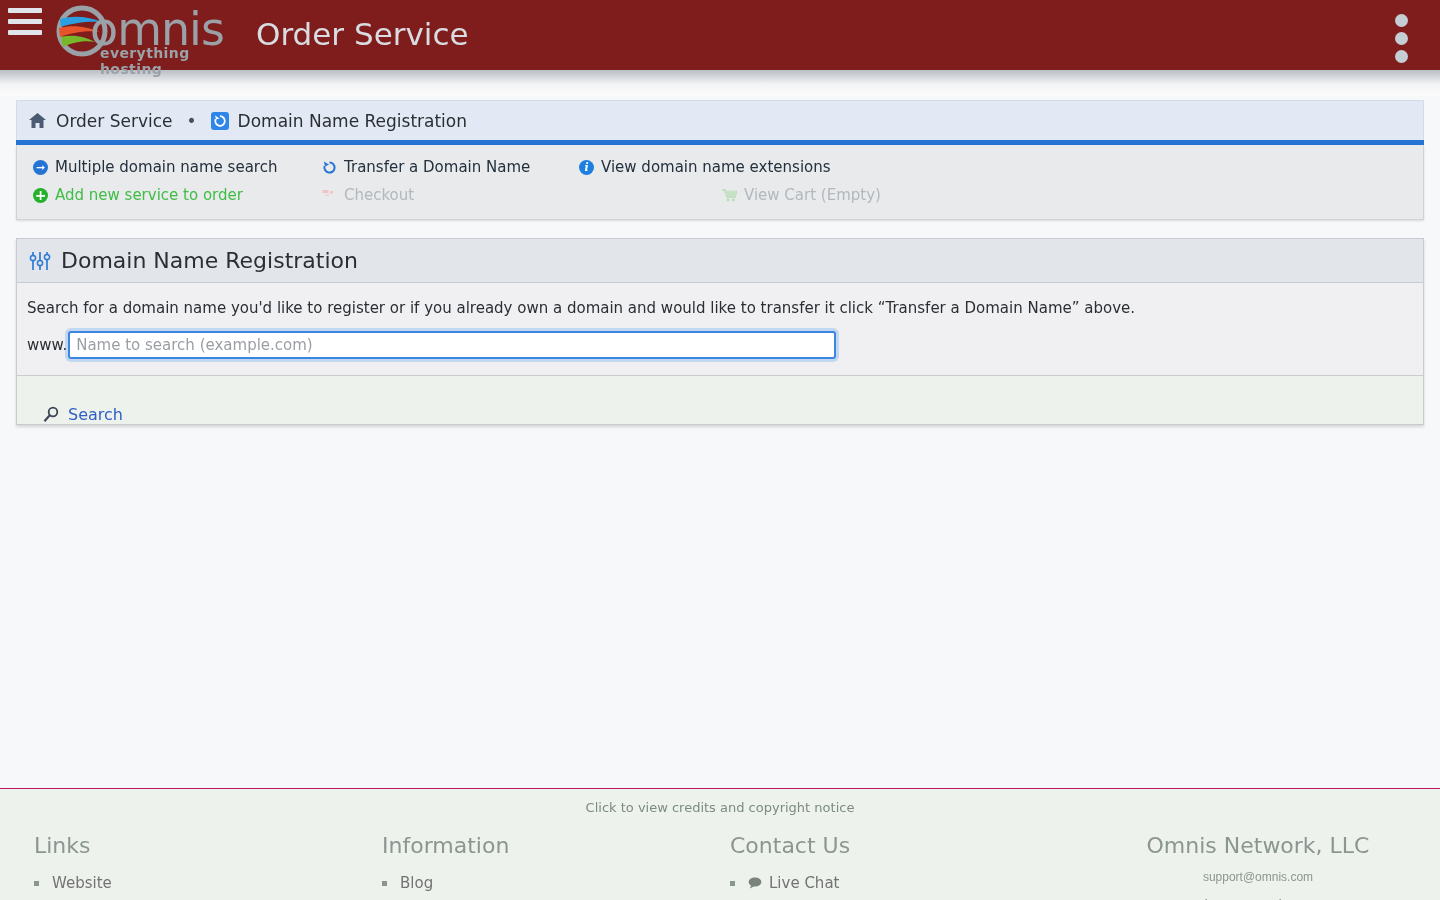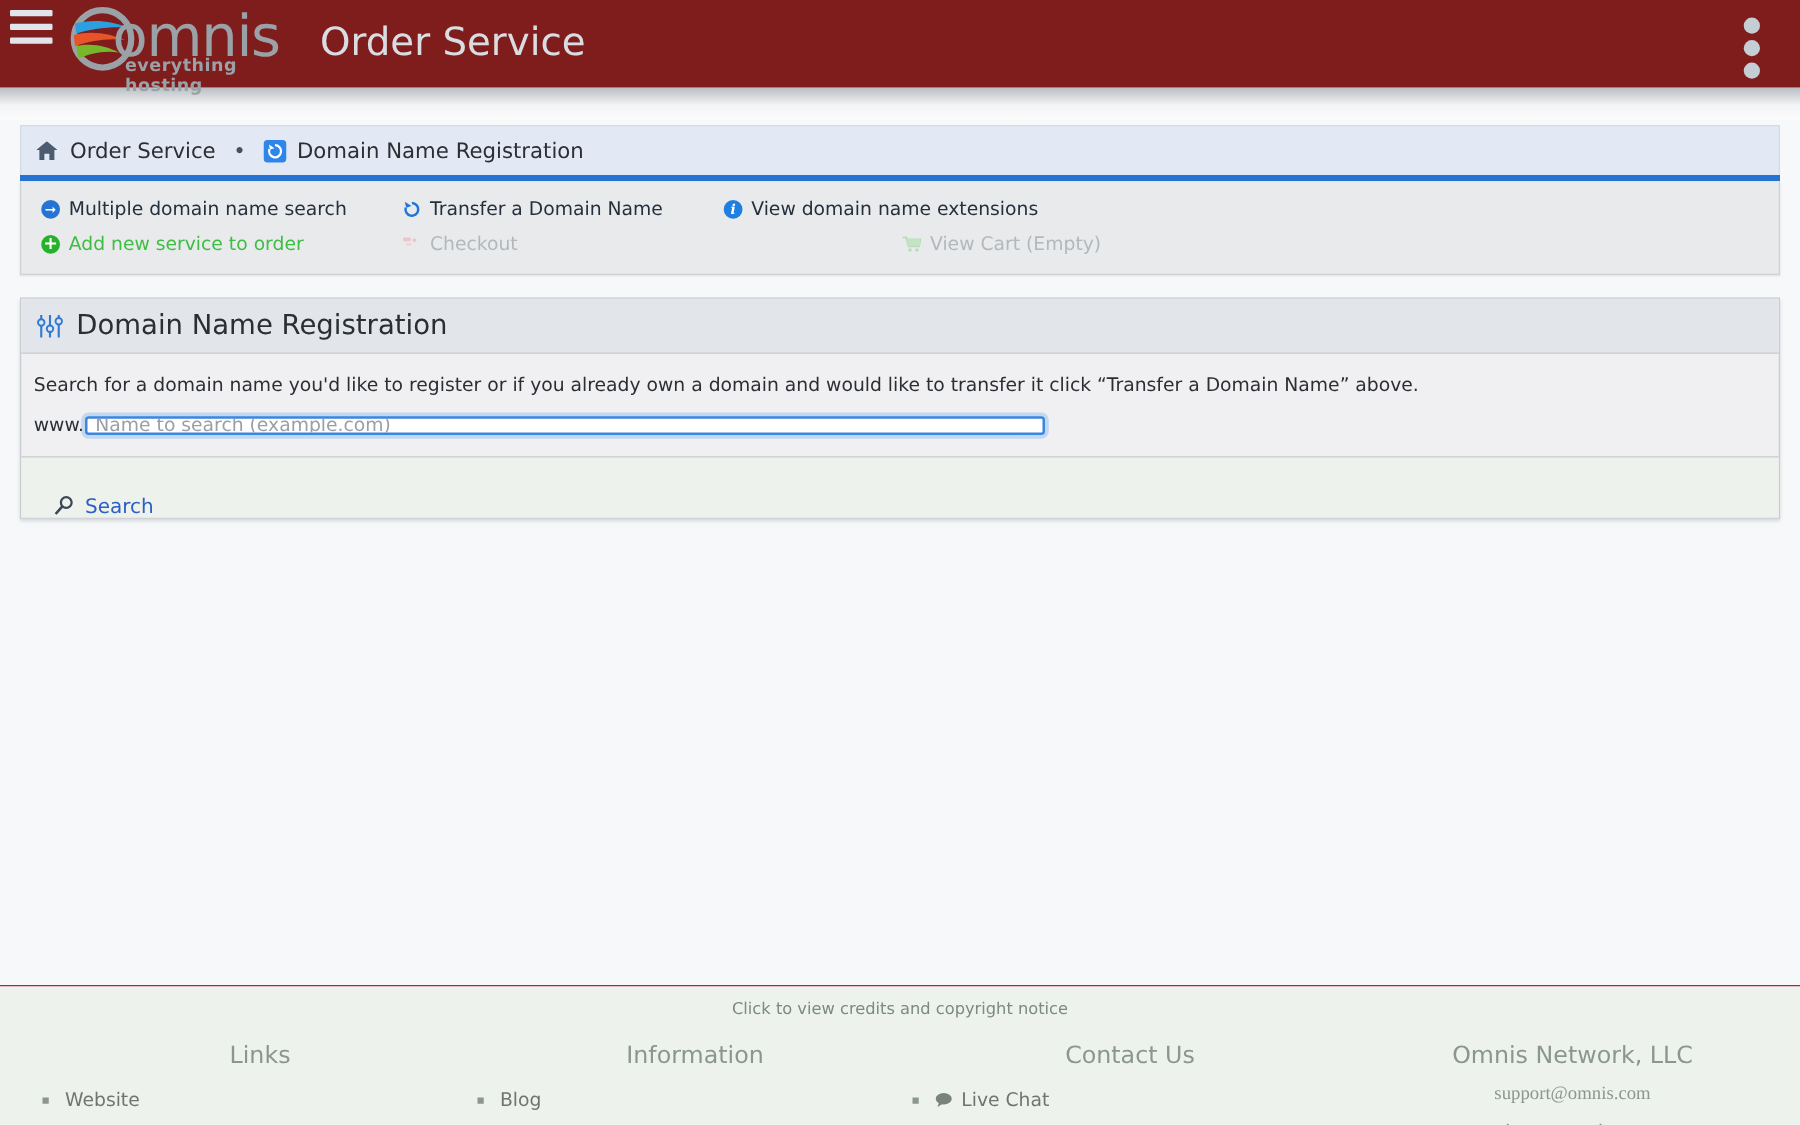--- a/index.html
+++ b/index.html
@@ -173,21 +173,21 @@
     font-family: "DejaVu Sans", sans-serif;
     margin: 0 0 14px 0;
   }
   .search-row { display: flex; align-items: center; }
   .www-label {
     font-size: 15px; color: #2b2f33;
     font-family: "DejaVu Sans", sans-serif;
     margin-right: 1px;
   }
   .dom-input {
-    width: 768px; height: 15px;
+    width: 768px; height: 28px;
     border: 2px solid #3c85e0;
     border-radius: 3px;
     background: #fff;
     padding: 0 6px;
     font-size: 15px;
     color: #b91c1c;
     font-family: "DejaVu Sans", sans-serif;
     outline: none;
     box-shadow: 0 0 0 3px rgba(90,160,235,.30);
   }
@@ -220,37 +220,36 @@
     text-align: center;
     font-size: 13px;
     color: #7c8a82;
     padding-top: 11px;
     font-family: "DejaVu Sans", sans-serif;
     cursor: pointer;
   }
   .fcols { display: flex; padding: 18px 0 0 34px; }
   .fcol { width: 348px; }
   .fcol-h {
-    font-size: 19px; color: #8c9690;
+    font-size: 22px; color: #8c9690;
     font-family: "DejaVu Sans", sans-serif;
     margin-bottom: 16px;
-    text-align: center;
   }
   .fitem {
     font-size: 15px; color: #737373;
     font-family: "DejaVu Sans", sans-serif;
     display: flex; align-items: center;
     cursor: pointer;
   }
   .sq { width: 5px; height: 5px; background: #8c9690; margin-right: 13px; flex: none; }
   .fcol-r { width: 360px; text-align: center; }
   .fcol-r .fcol-h { margin-bottom: 12px; }
   .fmail {
-    font-size: 15px; color: #8c9690;
-    font-family: Liberation Serif, serif;
+    font-size: 12px; color: #8c9690;
+    font-family: Liberation Sans, sans-serif;
     cursor: pointer;
   }
   .fphone {
     font-size: 16px; color: #8c9690;
     font-family: "DejaVu Sans", sans-serif;
     margin-top: 12px;
     cursor: pointer;
   }
   .bubble { margin-right: 7px; flex: none; display: inline-flex; }
 </style>

